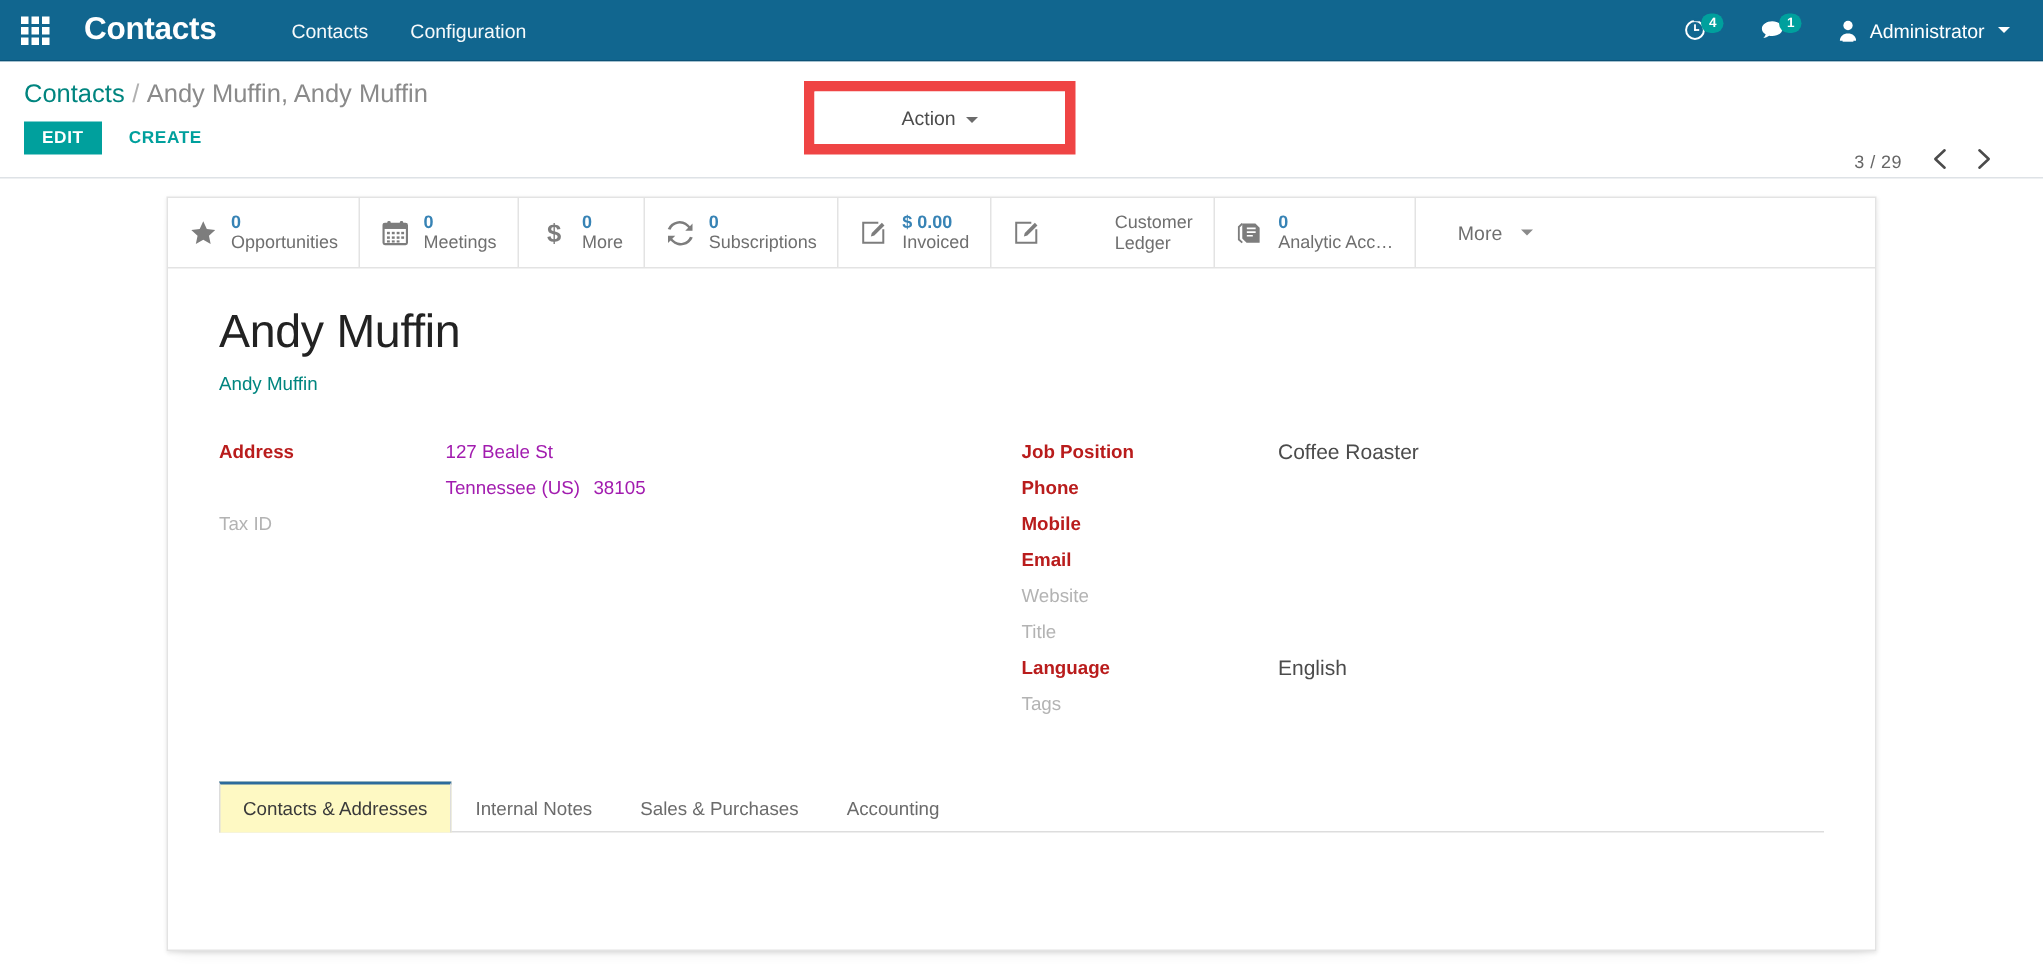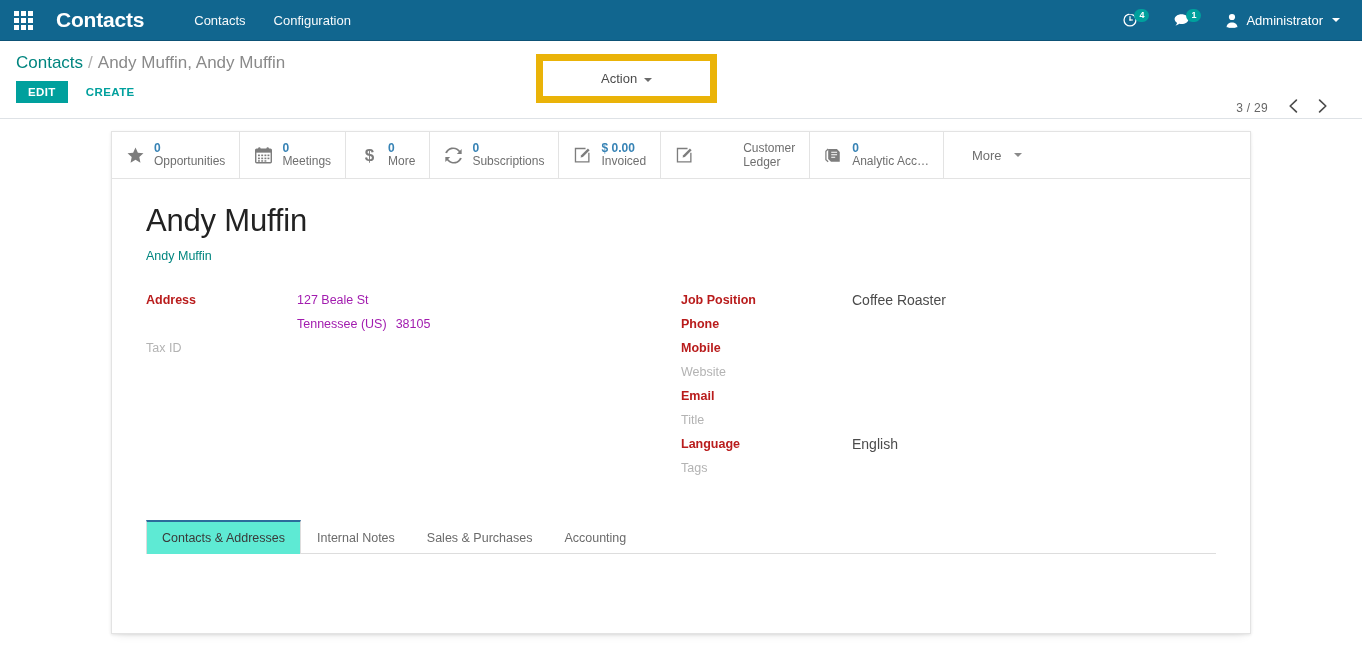--- a/index.html
+++ b/index.html
@@ -139,21 +139,21 @@
     padding: 5px 12px;
     margin-left: 6px;
     cursor: pointer;
     font-family: inherit;
   }
 
   .action-wrap {
     position: absolute;
     left: 520px;
     top: -27px;
-    border: 7px solid #eab308;
+    border: 7px solid #ef4444;
     background: #ffffff;
     padding: 0;
   }
   .btn-action {
     display: block;
     background: #ffffff;
     border: none;
     color: #4b4b4b;
     font-size: 13px;
     padding: 10px 58px;
@@ -280,21 +280,21 @@
     border: 1px solid transparent;
     border-bottom: none;
     margin-bottom: -1px;
     cursor: pointer;
     background: transparent;
     font-family: inherit;
     line-height: 16px;
   }
   .nb-tab.active {
     color: #3a3a3a;
-    background: #5eead4;
+    background: #fef9c3;
     border-color: #dddddd;
     border-top: 2px solid #2c6b9b;
     padding-top: 8px;
   }
   .nb-page { height: 78px; }
 </style>
 </head>
 <body>
 
 <div class="navbar">
@@ -537,25 +537,25 @@
           </div>
           <div class="frow">
             <div class="flabel">Phone</div>
             <div class="fval"></div>
           </div>
           <div class="frow">
             <div class="flabel">Mobile</div>
             <div class="fval"></div>
           </div>
           <div class="frow">
+            <div class="flabel">Email</div>
+            <div class="fval"></div>
+          </div>
+          <div class="frow">
             <div class="flabel muted">Website</div>
-            <div class="fval"></div>
-          </div>
-          <div class="frow">
-            <div class="flabel">Email</div>
             <div class="fval"></div>
           </div>
           <div class="frow">
             <div class="flabel muted">Title</div>
             <div class="fval"></div>
           </div>
           <div class="frow">
             <div class="flabel">Language</div>
             <div class="fval">English</div>
           </div>

